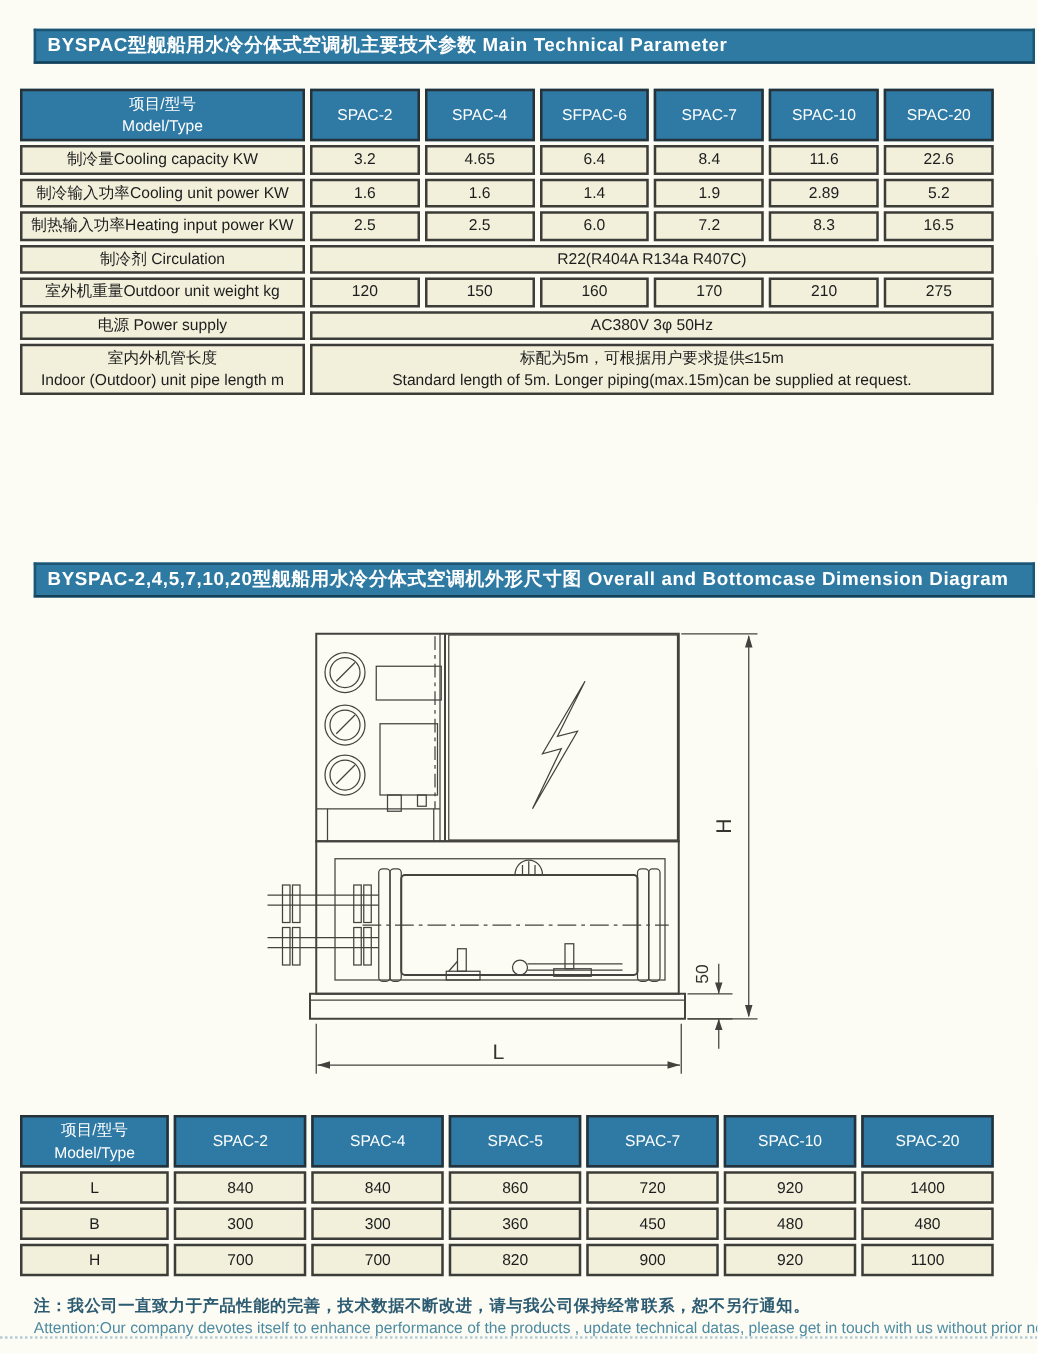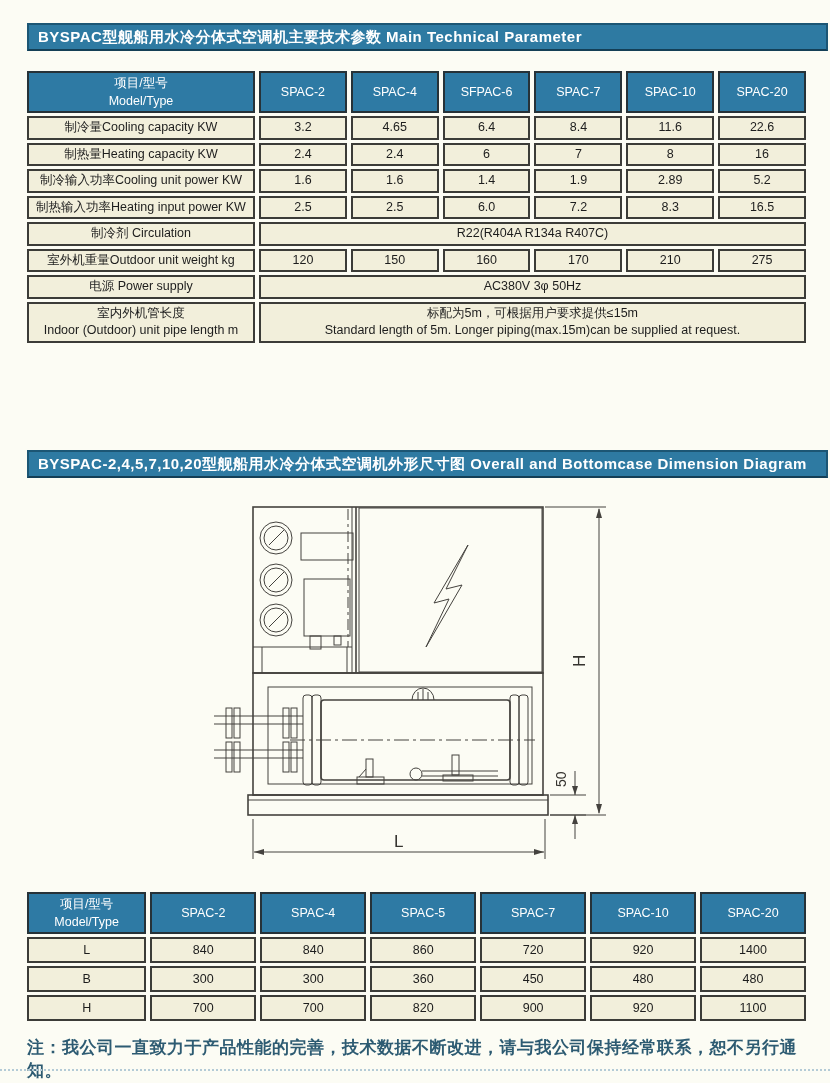--- a/index.html
+++ b/index.html
@@ -18,41 +18,41 @@
     border-bottom-color:#143f56;
     color:#ffffff;
     font-size:15px;font-weight:bold;
     line-height:24px;
     padding-left:9px;
     letter-spacing:0.5px;
     white-space:nowrap;overflow:hidden;
   }
   #banner1{top:23px;}
   #banner2{top:450px;}
-  .tablewrap{position:absolute;left:23px;width:787px;}
+  .tablewrap{position:absolute;left:12px;width:787px;}
   #spec-table{top:68px;}
   #dim-table{top:889px;}
   .tablewrap table{width:100%;border-collapse:separate;border-spacing:4px 3px;table-layout:fixed;}
   .tablewrap th{
     background:#2e7aa4;color:#ffffff;
     border:2px solid #263238;
     font-weight:normal;font-size:12.5px;
     height:36px;white-space:pre-line;line-height:1.45;
     padding:1px 2px;
   }
   .tablewrap td{
     background:#f2efdb;color:#1d1d1d;
     border:2px solid #3c3c38;
     font-size:12.5px;text-align:center;
     height:17px;white-space:pre-line;line-height:1.4;
     padding:1px 3px;overflow:hidden;
   }
   #dim-table td{height:20px;}
   .note{position:absolute;left:27px;top:1036px;width:790px;}
-  .note .cn{color:#2d5b72;font-size:17px;font-weight:bold;letter-spacing:0.5px;margin:0 0 1px 0;}
+  .note .cn{color:#2d5b72;font-size:13px;font-weight:bold;letter-spacing:0.5px;margin:0 0 1px 0;}
   .note .en{color:#4e8ba2;font-size:12.5px;margin:0;white-space:nowrap;}
   .cutline{position:absolute;left:0;top:1069px;width:830px;border-top:2px dotted #b4cbd6;}
   .diagram{position:absolute;left:0;top:487px;width:830px;height:400px;}
   svg .ln{stroke:#44423e;stroke-width:1.6;fill:none;}
   svg .tn{stroke:#44423e;stroke-width:1;fill:none;}
   svg .dim{stroke:#44423e;stroke-width:1;fill:none;}
   svg .arr{fill:#44423e;stroke:none;}
   svg text{fill:#35332f;font-family:"Liberation Sans","DejaVu Sans",sans-serif;}
 </style>
 </head>
@@ -87,29 +87,20 @@
         </thead>
         <tbody>
           <tr>
             <td>制冷量Cooling capacity  KW</td>
             <td>3.2</td>
             <td>4.65</td>
             <td>6.4</td>
             <td>8.4</td>
             <td>11.6</td>
             <td>22.6</td>
-          </tr>
-          <tr>
-            <td>制热量Heating capacity KW</td>
-            <td>2.4</td>
-            <td>2.4</td>
-            <td>6</td>
-            <td>7</td>
-            <td>8</td>
-            <td>16</td>
           </tr>
           <tr>
             <td>制冷输入功率Cooling unit power  KW</td>
             <td>1.6</td>
             <td>1.6</td>
             <td>1.4</td>
             <td>1.9</td>
             <td>2.89</td>
             <td>5.2</td>
           </tr>

